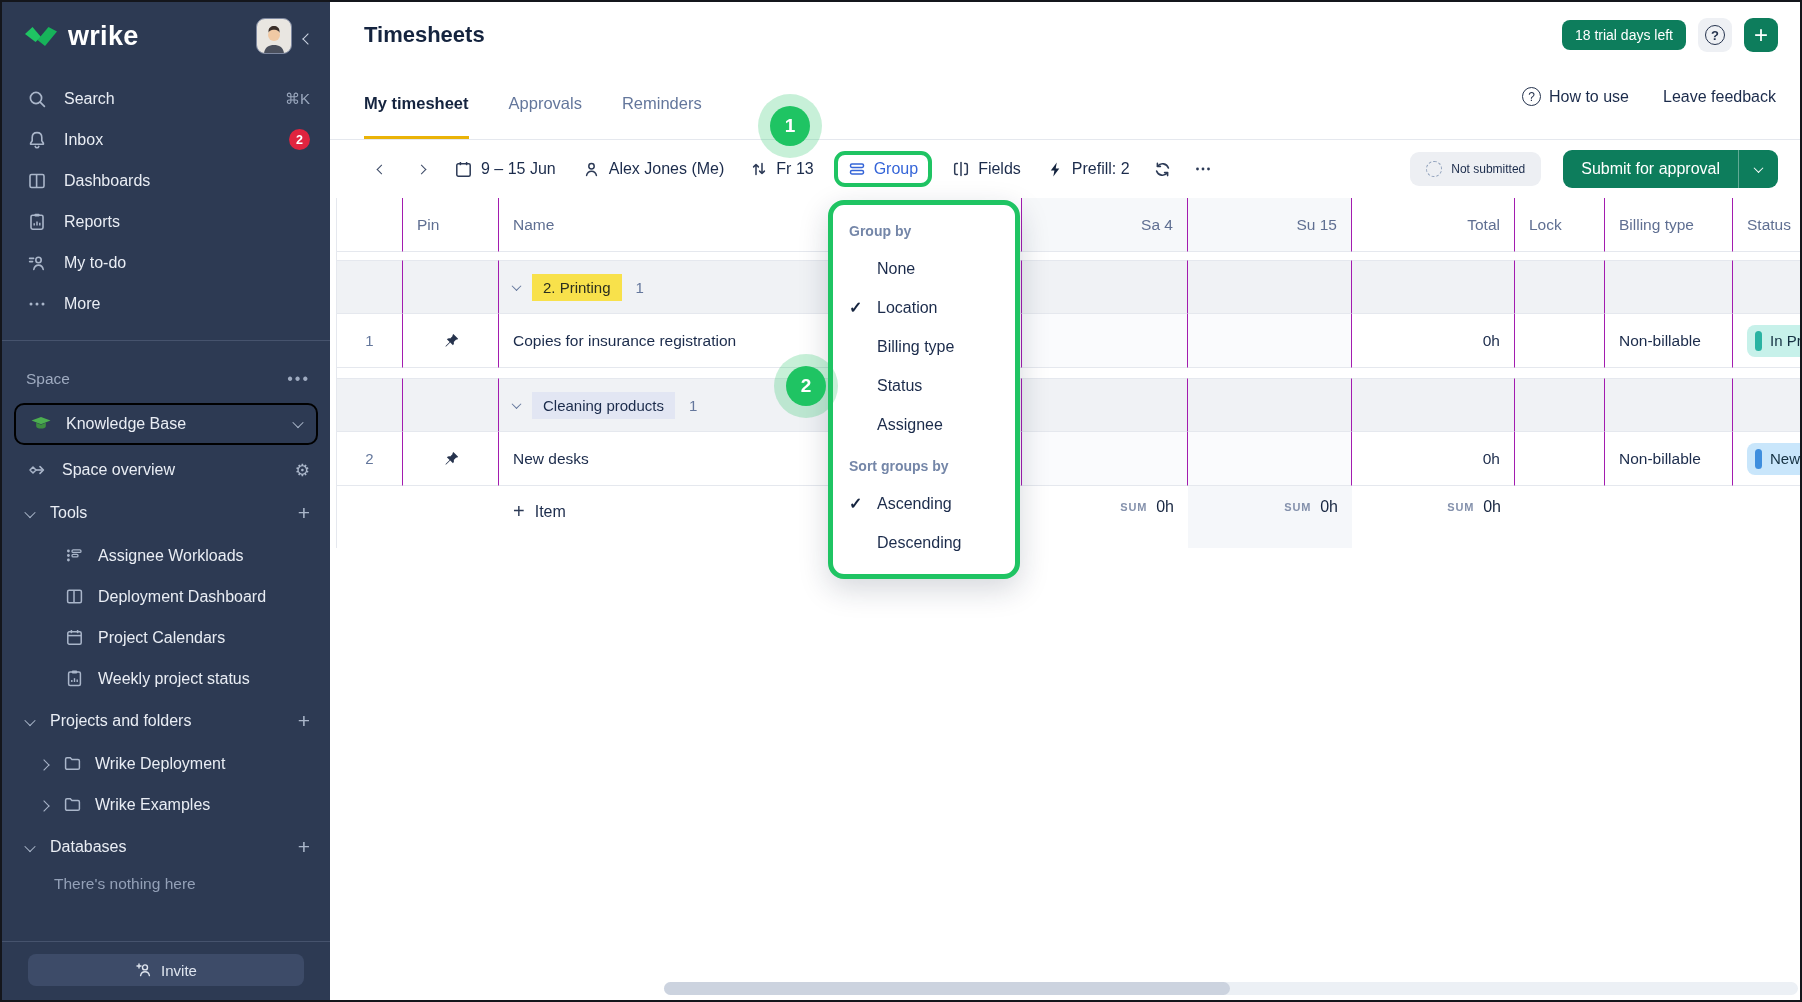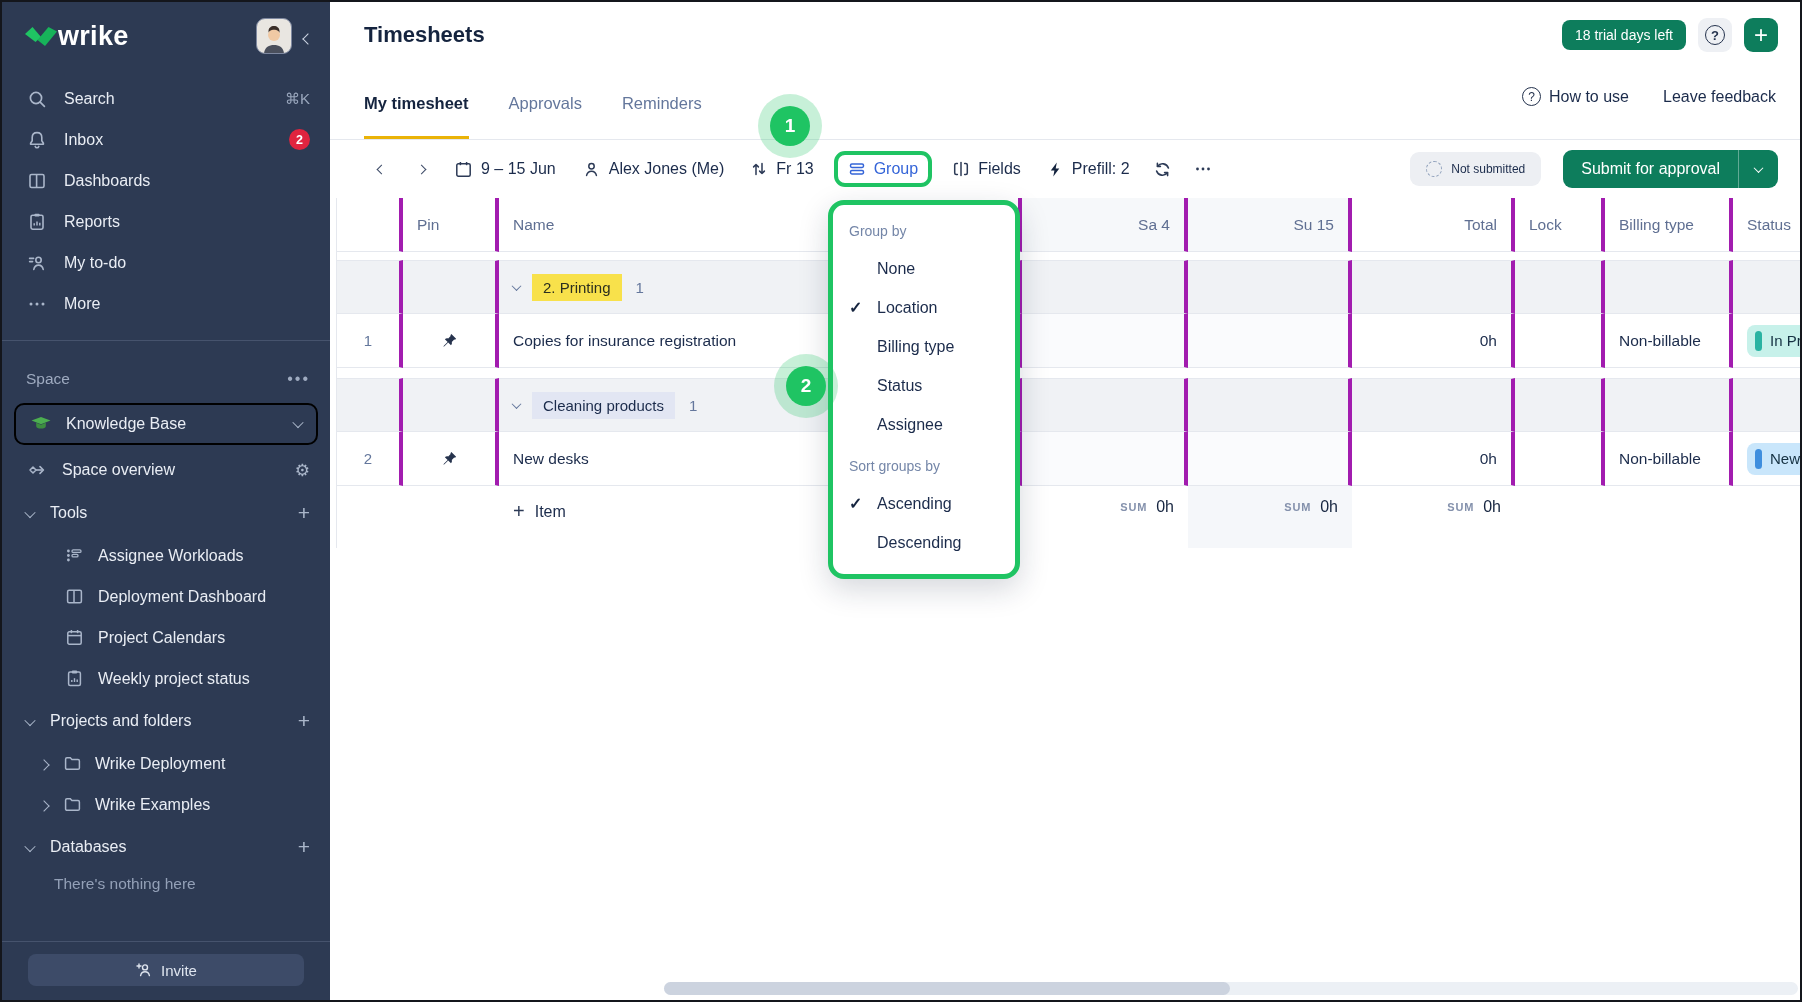--- a/index.html
+++ b/index.html
@@ -3,21 +3,21 @@
 <meta charset="utf-8">
 <style>
   * { margin:0; padding:0; box-sizing:border-box; }
   html,body { width:1802px; height:1002px; }
   body { font-family:"Liberation Sans", sans-serif; background:#fff; overflow:hidden; }
   .screen { position:relative; width:1802px; height:1002px; border:2px solid #14161c; background:#fff; overflow:hidden; }
 
   
   .sidebar { position:absolute; left:0; top:0; width:328px; height:100%; background:#2d3a53; color:#e9edf4; overflow:hidden; }
   .sb-top { display:flex; align-items:center; justify-content:space-between; padding:16px 18px 10px 22px; }
-  .logo { display:flex; align-items:center; gap:0; }
+  .logo { display:flex; align-items:center; gap:10px; }
   .logo-text { font-size:27px; font-weight:bold; color:#fff; letter-spacing:.3px; }
   .sb-top-right { display:flex; align-items:center; gap:12px; }
   .avatar { width:36px; height:36px; border-radius:9px; background:#e9e6e1; border:1px solid #7e88a0; display:flex; align-items:flex-end; justify-content:center; overflow:hidden; }
   .collapse { color:#cdd5e3; font-size:20px; line-height:1; }
   .nav { margin-top:14px; }
   .nav-item { display:flex; align-items:center; height:41px; padding:0 20px 0 24px; font-size:16px; cursor:pointer; }
   .nav-item .ic { width:22px; height:22px; margin-right:16px; color:#aab6ca; display:flex; align-items:center; justify-content:center; flex:0 0 22px; }
   .nav-item .lbl { flex:1; }
   .shortcut { color:#9aa7bd; font-size:15px; }
   .badge-red { background:#e0243f; color:#fff; font-size:12.5px; font-weight:bold; min-width:21px; height:21px; border-radius:11px; display:flex; align-items:center; justify-content:center; padding:0 6px; }
@@ -74,21 +74,21 @@
   .tb-spacer { flex:1; }
   .ns-pill { display:flex; align-items:center; gap:9px; background:#edeff3; border-radius:9px; padding:9px 16px; font-size:12px; color:#1b2b4b; margin-right:16px; white-space:nowrap; }
   .dotted-circ { width:16px; height:16px; border:1.7px dashed #8fa0bb; border-radius:50%; }
   .submit-split { display:flex; border-radius:9px; overflow:hidden; cursor:pointer; }
   .submit-main { background:#0d7d5c; color:#fff; font-size:16px; padding:10px 18px; white-space:nowrap; }
   .submit-caret { background:#0d7d5c; border-left:1px solid rgba(255,255,255,.35); width:40px; display:flex; align-items:center; justify-content:center; color:#fff; }
 
   
   .table { position:relative; margin-left:6px; border-left:1px solid #e5e8ee; }
   .t-row { display:grid; grid-template-columns:66px 96px 523px 166px 164px 163px 90px 128px 170px; }
-  .t-cell { border-right:4px solid #a21caf; display:flex; align-items:center; padding:0 14px; font-size:15.5px; color:#1b2b4b; overflow:hidden; }
+  .t-cell { border-right:1px solid #a21caf; display:flex; align-items:center; padding:0 14px; font-size:15.5px; color:#1b2b4b; overflow:hidden; }
   .t-head .t-cell { color:#5f6f92; border-bottom:1px solid #e5e8ee; height:54px; }
   .t-head .t-cell.wknd { background:#f6f8fa; }
   .num-r { justify-content:flex-end; }
   .gap8 { height:8px; } .gap10 { height:10px; }
   .g-row { background:#f0f2f5; }
   .g-row .t-cell { height:54px; border-bottom:1px solid #e5e8ee; border-top:1px solid #e5e8ee; }
   .task-row .t-cell { height:54px; border-bottom:1px solid #e5e8ee; background:#fff; }
   .task-row .t-cell.wknd { background:#fafbfd; }
   .rownum { color:#64779c; justify-content:center; font-size:15px; }
   .chip { border-radius:0; padding:5px 11px; font-size:15px; color:#2c2f1f; white-space:nowrap; }
@@ -107,21 +107,21 @@
   .sum-tint { background:#f5f7fa; }
   .add-item { display:flex; align-items:center; gap:10px; padding:14px 0 0 14px; font-size:16px; color:#1b2b4b; cursor:pointer; }
   .add-plus { font-size:20px; color:#2c3a56; }
 
   
   .hscroll-track { position:absolute; left:334px; right:6px; bottom:5px; height:13px; background:#ecf0f5; border-radius:7px; }
   .hscroll-thumb { position:absolute; left:0; top:0; width:566px; height:13px; background:#ccd3df; border-radius:7px; cursor:grab; }
 
   
   .dropdown { position:absolute; left:826px; top:198px; width:192px; background:#fff; border:5px solid #1fc463; border-radius:16px; box-shadow:0 10px 30px rgba(20,35,60,.18); padding:14px 0 12px; z-index:30; }
-  .dd-head { padding:4px 16px 10px; color:#7486a8; font-size:14px; font-weight:normal; }
+  .dd-head { padding:4px 16px 10px; color:#7486a8; font-size:14px; font-weight:bold; }
   .dd-head.second { padding-top:14px; }
   .dd-item { display:flex; align-items:center; height:39px; padding:0 16px; font-size:16px; color:#1b2b4b; cursor:pointer; }
   .dd-check { width:28px; color:#15243f; font-size:16px; font-weight:bold; }
   .dd-item .dd-lbl { flex:1; }
 
   
   .anno { position:absolute; width:64px; height:64px; border-radius:50%; background:rgba(31,196,99,.25); display:flex; align-items:center; justify-content:center; z-index:40; pointer-events:none; }
   .anno-core { width:40px; height:40px; border-radius:50%; background:#1fc463; color:#fff; font-size:19px; font-weight:bold; display:flex; align-items:center; justify-content:center; }
   .anno1 { left:756px; top:92px; }
   .anno2 { left:772px; top:352px; }

